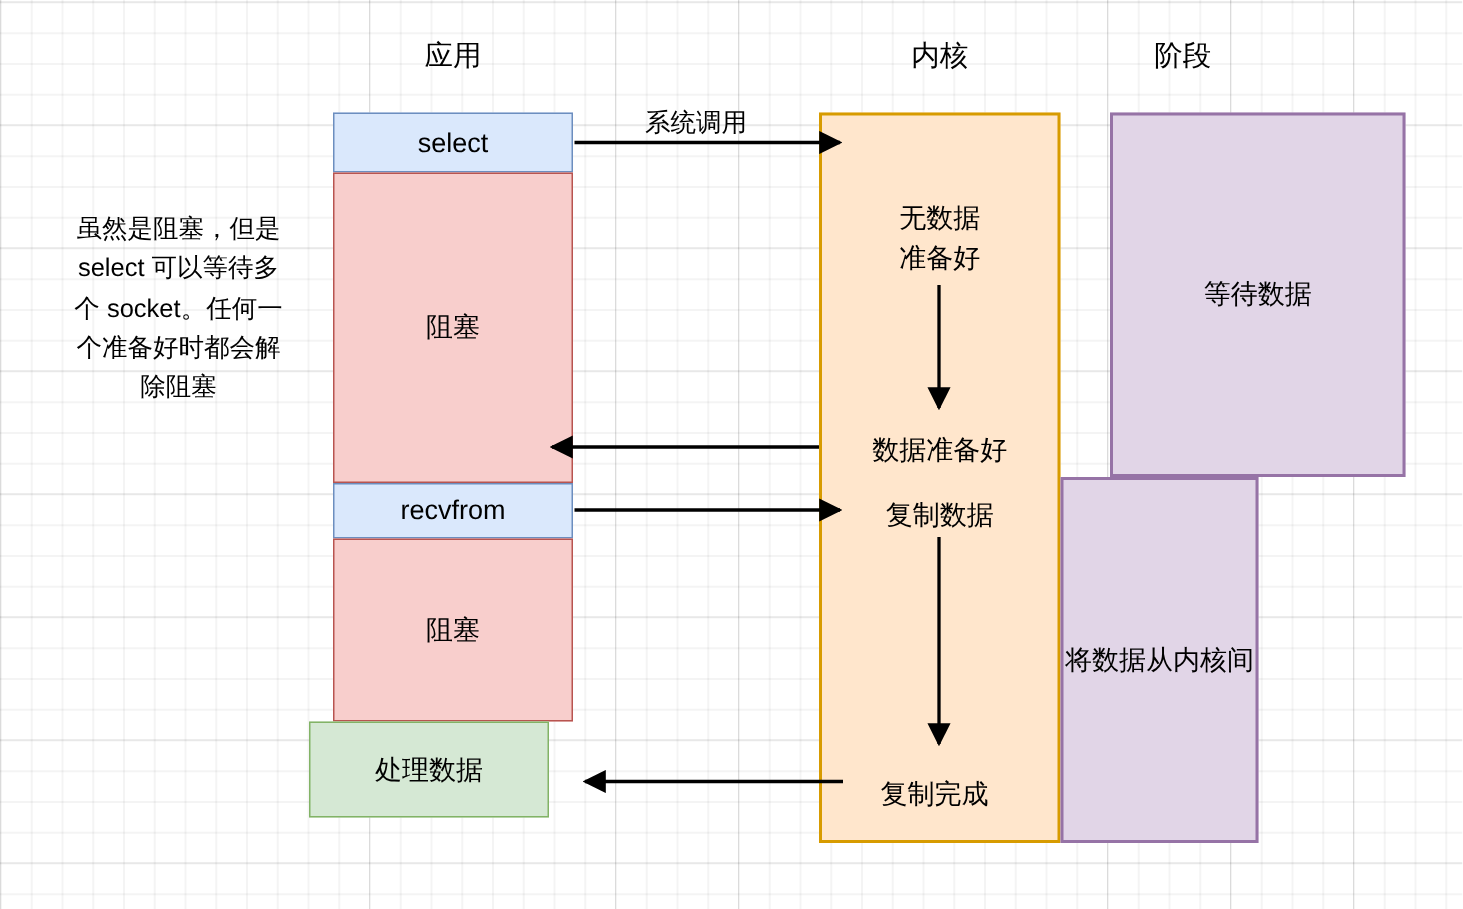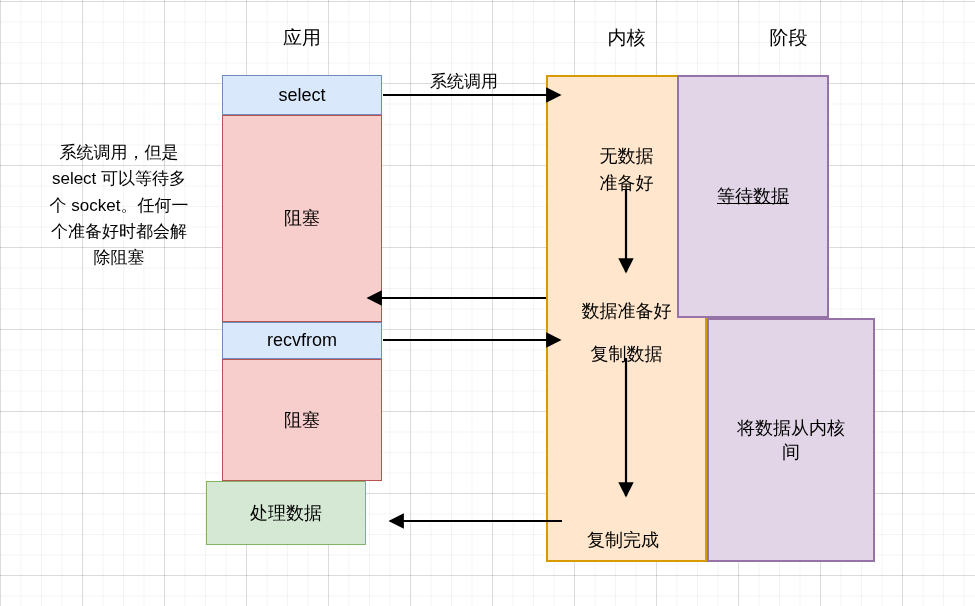--- a/index.html
+++ b/index.html
@@ -81,42 +81,41 @@
     white-space: nowrap;
     text-align: center;
   }
   .kernel-text {
     position: absolute;
     font-size: 18px;
     color: #000000;
     text-align: center;
     white-space: nowrap;
     line-height: 1.5;
-    margin-top: 11px;
   }
   svg.overlay {
     position: absolute;
     left: 0;
     top: 0;
     width: 975px;
     height: 606px;
     pointer-events: none;
   }
 </style>
 </head>
 <body>
 
 <div id="canvas">
 
   <div class="col-head" style="left:222px; top:27px; width:160px;">应用</div>
   <div class="col-head" style="left:546px; top:27px; width:161px;">内核</div>
   <div class="col-head" style="left:707px; top:27px; width:163px;">阶段</div>
 
   <div class="note" style="left:14px; top:140px; width:210px;">
-    <div>系统调用，但是</div>
+    <div>虽然是阻塞，但是</div>
     <div>select 可以等待多</div>
     <div>个 socket。任何一</div>
     <div>个准备好时都会解</div>
     <div>除阻塞</div>
   </div>
 
   <div class="box box-select" style="left:222px; top:75px; width:160px; height:40px;">select</div>
 
   <div class="box box-block" style="left:222px; top:115px; width:160px; height:207px;">阻塞</div>
 
@@ -132,23 +131,23 @@
     <div>无数据</div>
     <div>准备好</div>
   </div>
 
   <div class="kernel-text" style="left:546px; top:287px; width:161px;">数据准备好</div>
 
   <div class="kernel-text" style="left:546px; top:330px; width:161px;">复制数据</div>
 
   <div class="kernel-text" style="left:546px; top:516px; width:130px;padding-left:12px;">复制完成</div>
 
-  <div class="box box-phase" style="left:677px; top:75px; width:152px; height:243px;text-decoration:underline;">等待数据</div>
+  <div class="box box-phase" style="left:740px; top:75px; width:197px; height:243px;">等待数据</div>
 
-  <div class="box box-phase" style="left:707px; top:318px; width:168px; height:244px; flex-direction:column;">
+  <div class="box box-phase" style="left:707px; top:318px; width:132px; height:244px; flex-direction:row;">
     <div>将数据从内核</div>
     <div>间</div>
   </div>
 
   <div class="edge-label" style="left:382px; top:70px; width:164px;text-align:center;">系统调用</div>
 
 
   <svg class="overlay" viewBox="0 0 975 606">
     <defs>
       <marker id="arrowR" viewBox="0 0 10 10" refX="9" refY="5" markerWidth="7" markerHeight="7" orient="auto-start-reverse">

